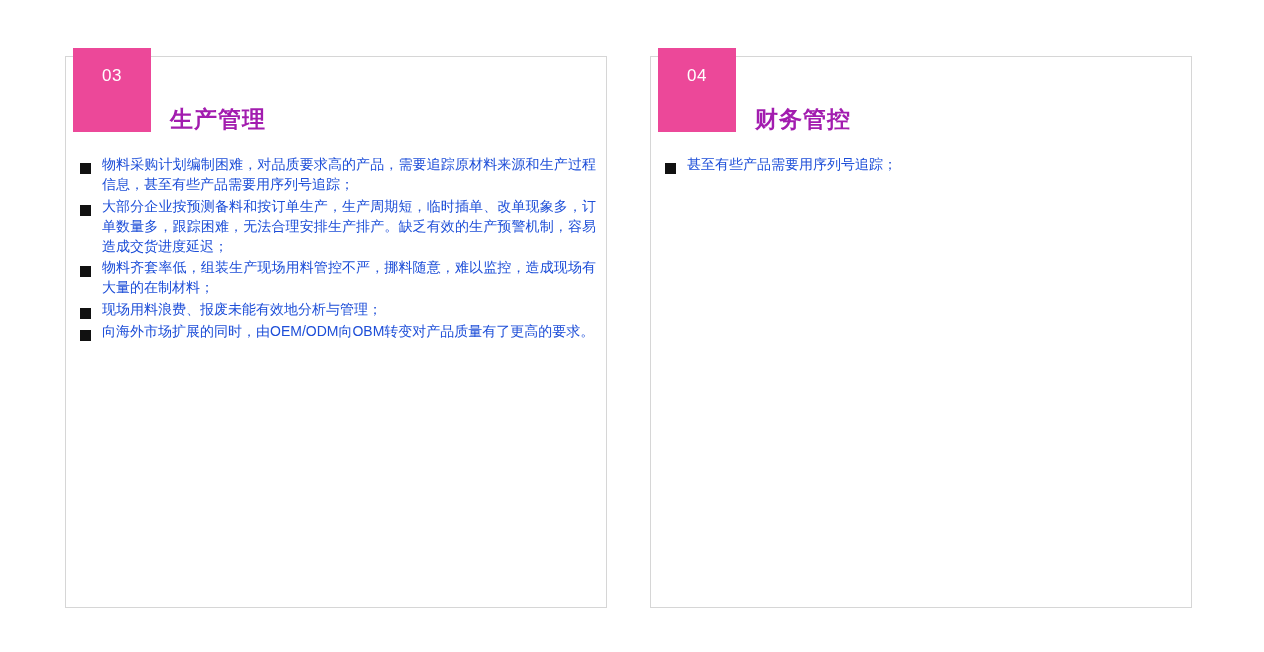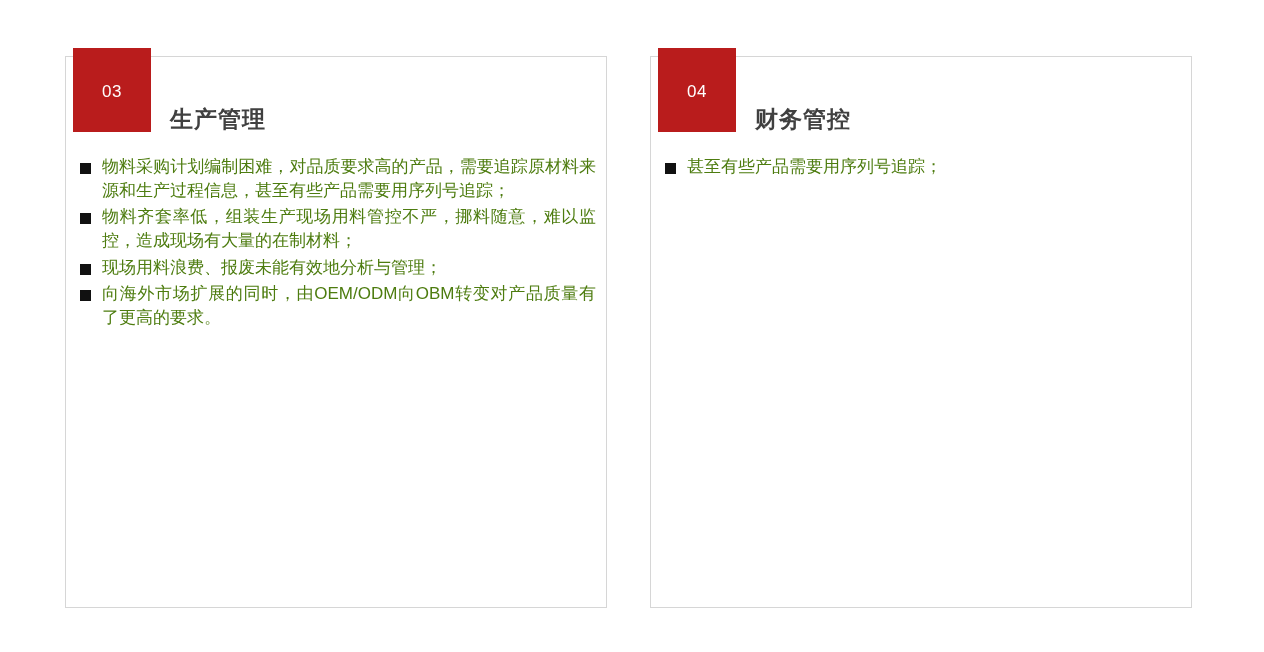--- a/index.html
+++ b/index.html
@@ -37,40 +37,40 @@
   .panel-header {
     position: relative;
     height: 92px;
   }
   .num-box {
     position: absolute;
     left: 7px;
     top: -9px;
     width: 78px;
     height: 84px;
-    background: #b91c1c;
+    background: #ec4899;
     display: flex;
     align-items: flex-start;
     justify-content: center;
     box-sizing: border-box;
-    padding-top: 34px;
+    padding-top: 18px;
   }
   .num-box .num {
     color: #ffffff;
     font-size: 17px;
     font-weight: normal;
     letter-spacing: 0.5px;
   }
   .panel-title {
     position: absolute;
     left: 104px;
     top: 47px;
     font-size: 23px;
     font-weight: bold;
-    color: #404040;
+    color: #a21caf;
     letter-spacing: 1px;
   }
   .bullets {
     padding: 0 10px 0 14px;
     margin: 0;
     list-style: none;
   }
   .bullet {
     display: flex;
     align-items: flex-start;
@@ -78,23 +78,23 @@
   }
   .bullet .marker {
     flex: 0 0 auto;
     width: 11px;
     height: 11px;
     background: #111111;
     margin: 8px 11px 0 0;
   }
   .bullet .text {
     flex: 1 1 auto;
-    font-size: 17px;
+    font-size: 14px;
     line-height: 1.42;
-    color: #4d7c0f;
+    color: #1d4ed8;
     text-align: justify;
     text-justify: inter-ideograph;
     word-break: break-all;
   }
   .panel-body {
     padding-top: 6px;
   }
 </style>
 </head>
 <body>
@@ -107,20 +107,24 @@
         <div class="num-box">
           <span class="num">03</span>
         </div>
         <div class="panel-title">生产管理</div>
       </div>
       <div class="panel-body">
         <ul class="bullets">
           <li class="bullet">
             <span class="marker"></span>
             <span class="text">物料采购计划编制困难，对品质要求高的产品，需要追踪原材料来源和生产过程信息，甚至有些产品需要用序列号追踪；</span>
+          </li>
+          <li class="bullet">
+            <span class="marker"></span>
+            <span class="text">大部分企业按预测备料和按订单生产，生产周期短，临时插单、改单现象多，订单数量多，跟踪困难，无法合理安排生产排产。缺乏有效的生产预警机制，容易造成交货进度延迟；</span>
           </li>
           <li class="bullet">
             <span class="marker"></span>
             <span class="text">物料齐套率低，组装生产现场用料管控不严，挪料随意，难以监控，造成现场有大量的在制材料；</span>
           </li>
           <li class="bullet">
             <span class="marker"></span>
             <span class="text">现场用料浪费、报废未能有效地分析与管理；</span>
           </li>
           <li class="bullet">

